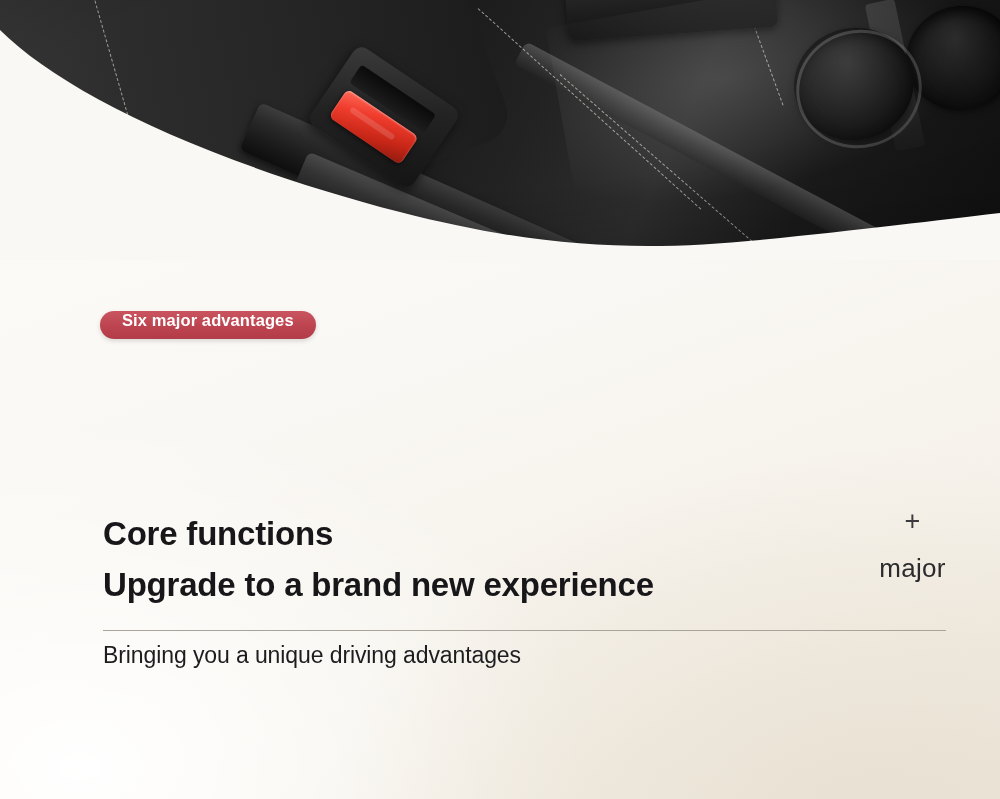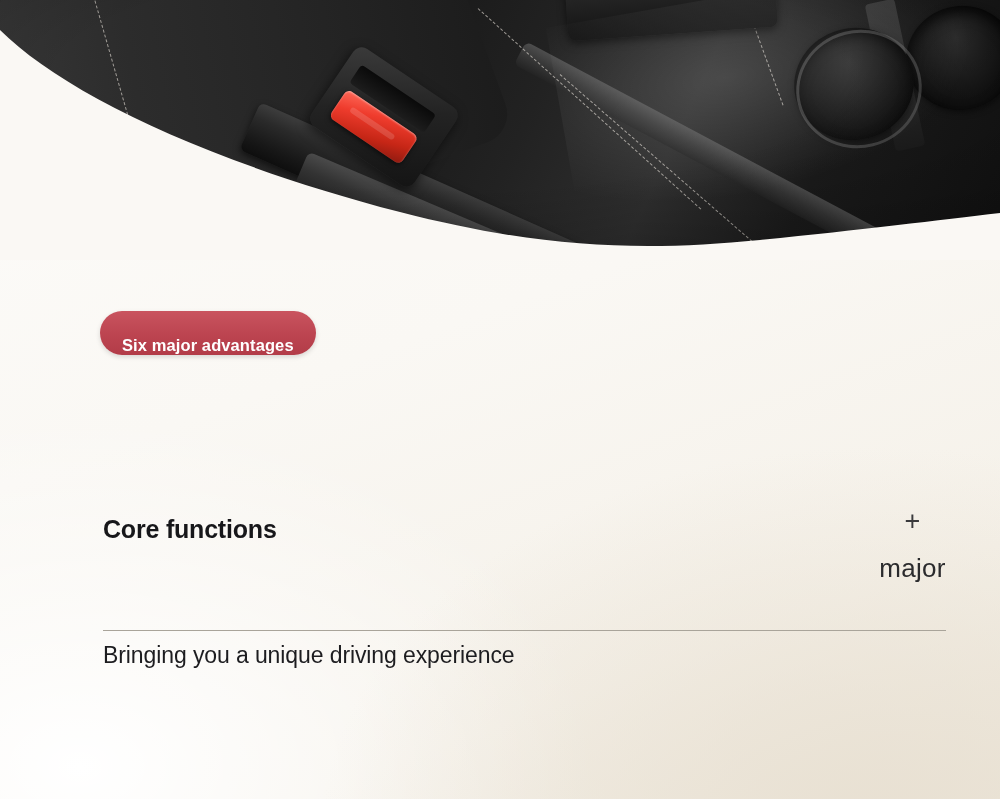--- a/index.html
+++ b/index.html
@@ -188,23 +188,23 @@
     width: 1000px; height: 260px;
     pointer-events: none;
   }
 
   
   .badge {
     position: absolute;
     left: 100px;
     top: 311px;
     display: flex;
-    align-items: flex-end;
+    align-items: flex-start;
     justify-content: center;
-    height: 44px;
+    height: 28px;
     padding: 0 22px;
     border-radius: 22px;
     background: linear-gradient(180deg, #c9545f 0%, #bc4450 55%, #b23c48 100%);
     box-shadow: 0 2px 5px rgba(0,0,0,0.14);
   }
   .badge-label {
     color: #ffffff;
     font-size: 16.5px;
     font-weight: bold;
     letter-spacing: .1px;
@@ -212,21 +212,21 @@
   }
 
   
   .copy {
     position: absolute;
     left: 103px;
     top: 515px;
     width: 760px;
   }
   .h-line-1 {
-    font-size: 25px;
+    font-size: 33px;
     font-weight: bold;
     color: #17171a;
     line-height: 1.16;
     letter-spacing: -0.2px;
     white-space: nowrap;
   }
   .h-line-2 {
     font-size: 33px;
     font-weight: bold;
     color: #17171a;
@@ -318,24 +318,25 @@
       <path d="M0,30 C60,90 200,160 400,212 C540,248 640,252 760,240 C860,230 940,220 1000,213 L1000,260 L0,260 Z" fill="#faf8f4"></path>
     </svg>
   </div>
 
   <div class="badge">
     <span class="badge-label">Six major advantages</span>
   </div>
 
   <div class="copy">
     <div class="h-line-1">Core functions</div>
+    <div class="h-line-2">Upgrade to a brand new experience</div>
   </div>
 
   <div class="rule"></div>
 
-  <div class="subtitle">Bringing you a unique driving experience</div>
+  <div class="subtitle">Bringing you a unique driving advantages</div>
 
   <div class="core-mark">
     <div class="core-plus">+</div>
     <div class="core-word">major</div>
   </div>
 
 </div>
 
 </body></html>

